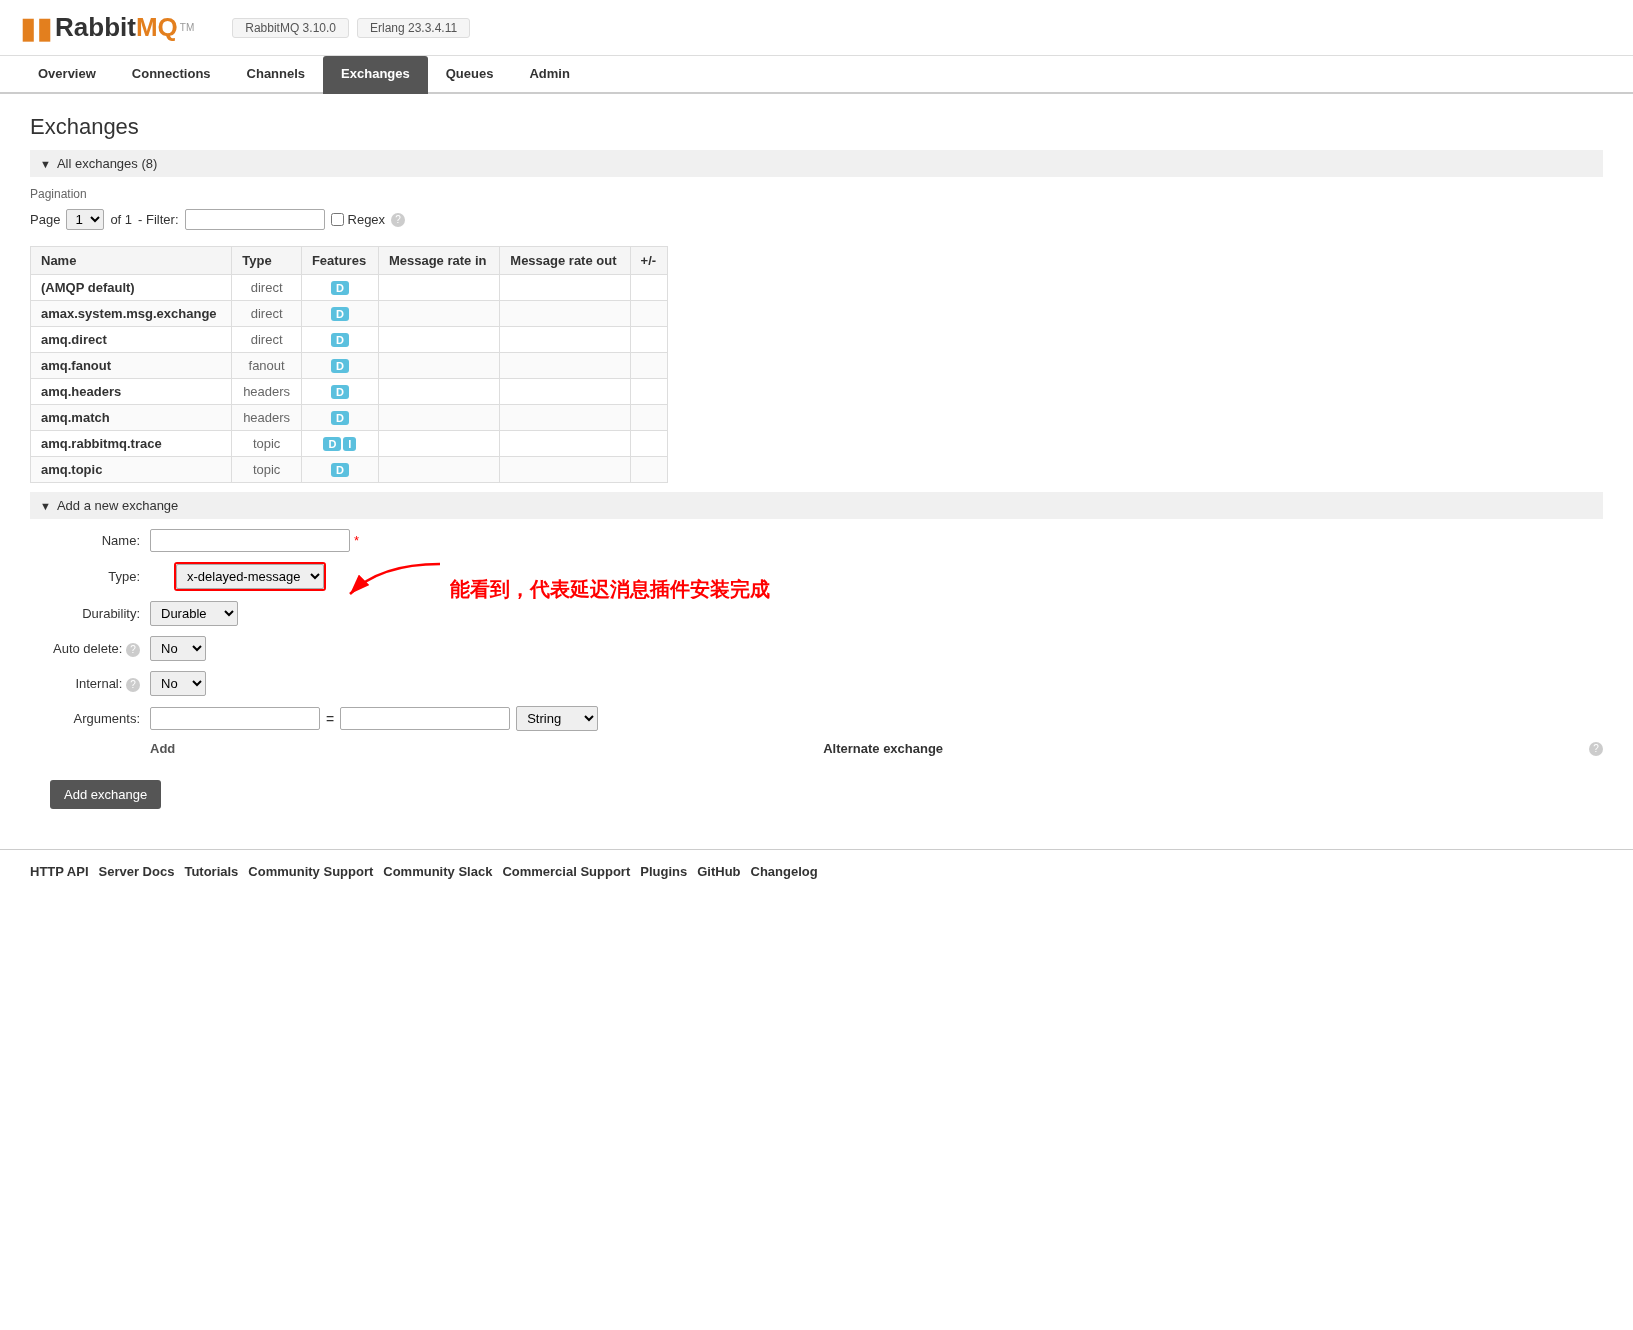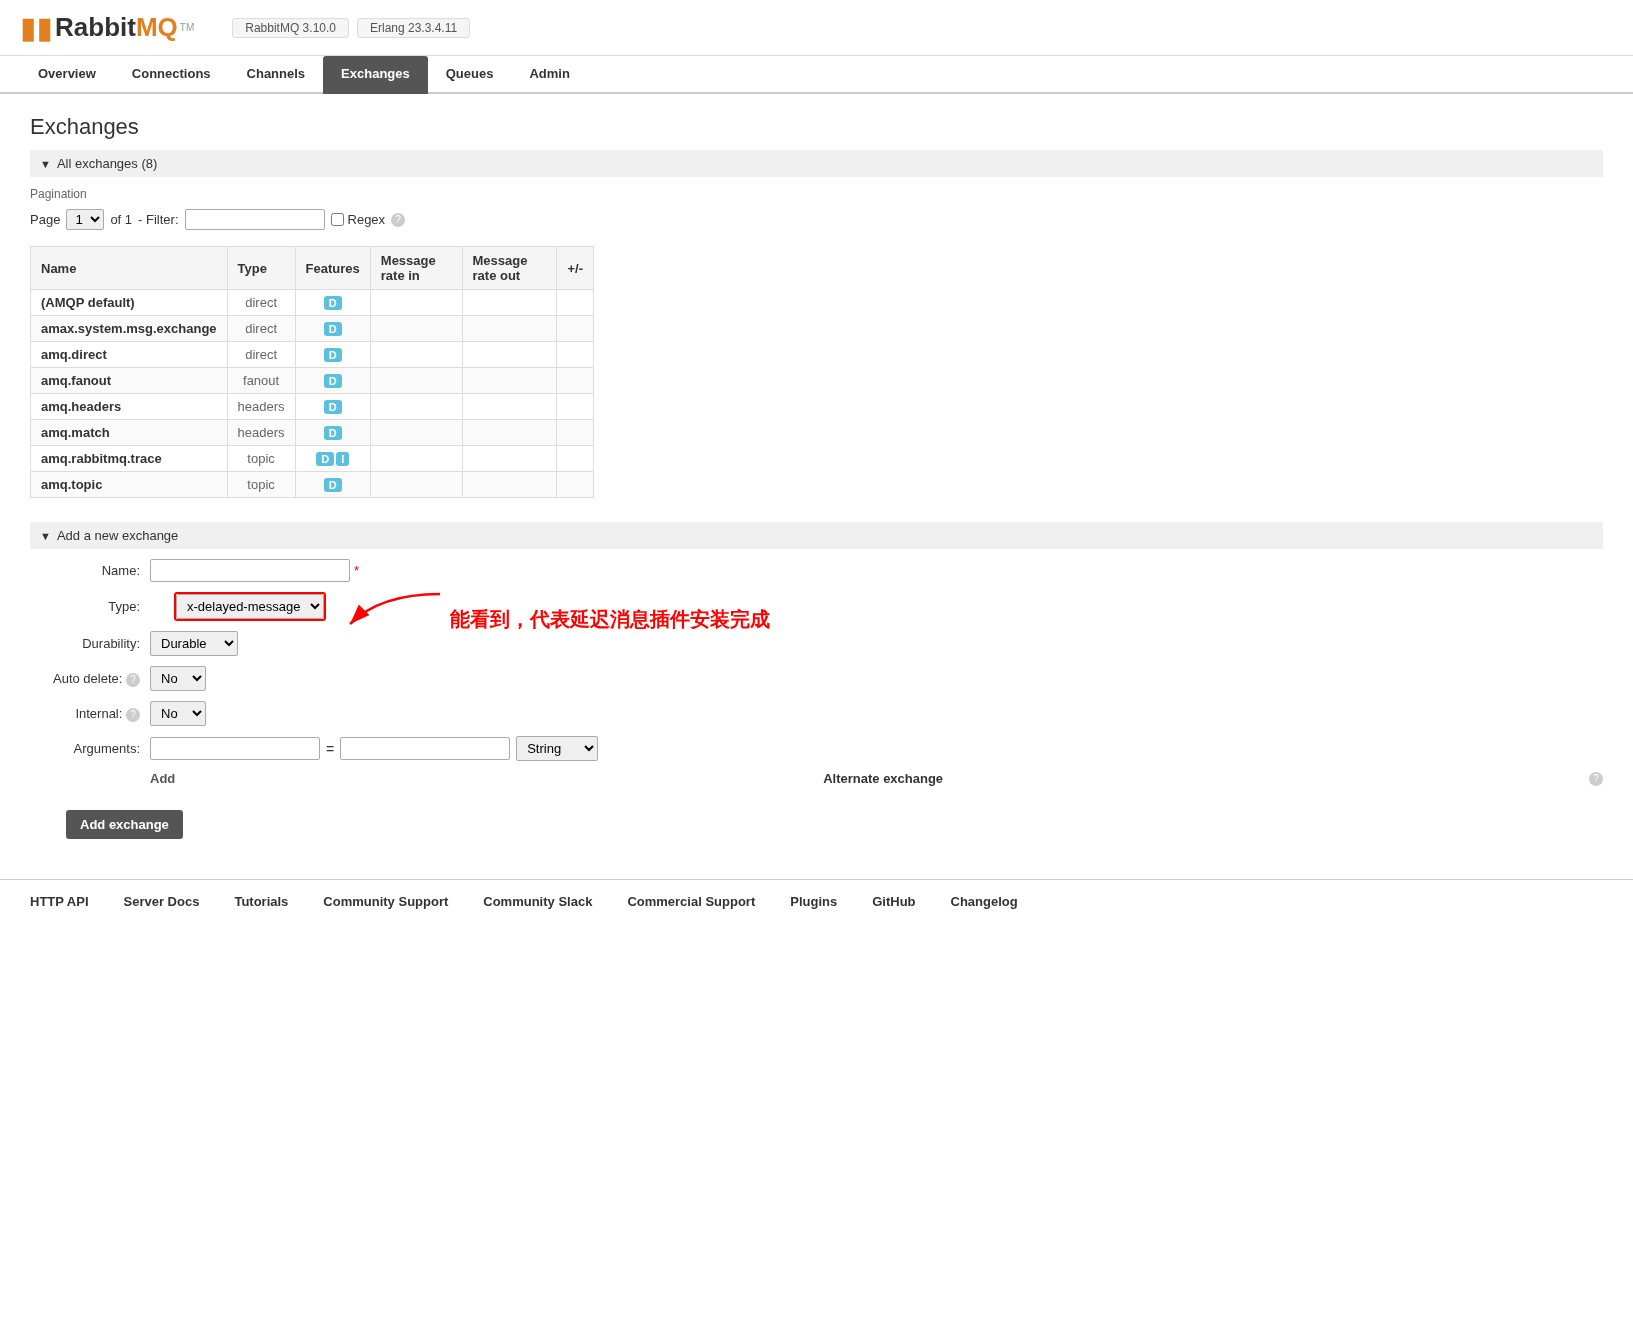--- a/index.html
+++ b/index.html
@@ -25,21 +25,21 @@
 
     
     .pagination-label { font-size: 12px; color: #666; margin-bottom: 8px; }
     .pagination-row { display: flex; align-items: center; gap: 6px; margin-bottom: 16px; font-size: 13px; }
     .pagination-row select { padding: 1px 4px; border: 1px solid #aaa; border-radius: 2px; }
     .pagination-row input[type="text"] { padding: 2px 6px; border: 1px solid #aaa; border-radius: 2px; width: 140px; }
     .pagination-row label { display: flex; align-items: center; gap: 4px; }
     .help-badge { display: inline-block; width: 14px; height: 14px; background: #ccc; color: #fff; border-radius: 50%; font-size: 10px; text-align: center; line-height: 14px; cursor: pointer; }
 
     
-    table { border-collapse: collapse; width: 564px; margin-bottom: 24px; }
+    table { border-collapse: collapse; width: 638px; margin-bottom: 9px; }
     table th { background: #f5f5f5; border: 1px solid #ddd; padding: 6px 10px; text-align: left; font-size: 13px; font-weight: bold; }
     table td { border: 1px solid #ddd; padding: 5px 10px; font-size: 13px; }
     table tr:nth-child(even) td { background: #fafafa; }
     table tr:nth-child(odd) td { background: #fff; }
     .name-col { font-weight: bold; color: #333; }
     .type-col { color: #666; text-align: center; }
     .features-col { text-align: center; }
     .badge { display: inline-block; padding: 1px 5px; border-radius: 3px; font-size: 11px; font-weight: bold; color: #fff; margin: 0 1px; }
     .badge-d { background: #5bc0de; }
     .badge-i { background: #5bc0de; }
@@ -60,21 +60,21 @@
     .args-row { display: flex; align-items: center; gap: 6px; }
     .args-equals { font-size: 14px; }
 
     
     .btn-add { background: #555; color: #fff; padding: 7px 14px; border: none; border-radius: 3px; font-size: 13px; cursor: pointer; margin-top: 10px; }
 
     
     .add-link { color: #555; font-size: 13px; font-weight: bold; }
 
     
-    #footer { border-top: 1px solid #ccc; padding: 14px 30px; display: flex; gap: 35px; flex-wrap: wrap; background: #fff; margin-top: 20px; }
+    #footer { border-top: 1px solid #ccc; padding: 14px 30px; display: flex; gap: 10px; flex-wrap: wrap; background: #fff; margin-top: 20px; }
     .footer-link { color: #333; font-size: 13px; font-weight: bold; text-decoration: none; cursor: pointer; }
 
     
     .form-type-row { position: relative; }
 
     .form-section-outer { position: relative; }
   </style>
 </head>
 <body>
 
@@ -285,21 +285,21 @@
     </div>
 
     
     <div class="form-row" style="margin-left:100px;justify-content:space-between;">
       <span class="add-link" style="cursor:pointer; margin-right:6px;">Add</span>
       <span style="font-weight:bold;">Alternate exchange</span>
       <span class="help-badge" style="margin-left:4px;">?</span>
     </div>
 
     
-    <button class="btn-add" style="margin-left:16px; margin-top:14px;font-weight:bold;">Add exchange</button>
+    <button class="btn-add" style="margin-left:0; margin-top:14px;">Add exchange</button>
 
   </div>
 </div>
 
 <div id="footer">
 <a class="footer-link">HTTP API</a>
     <a class="footer-link">Server Docs</a>
     <a class="footer-link">Tutorials</a>
     <a class="footer-link">Community Support</a>
     <a class="footer-link">Community Slack</a>

